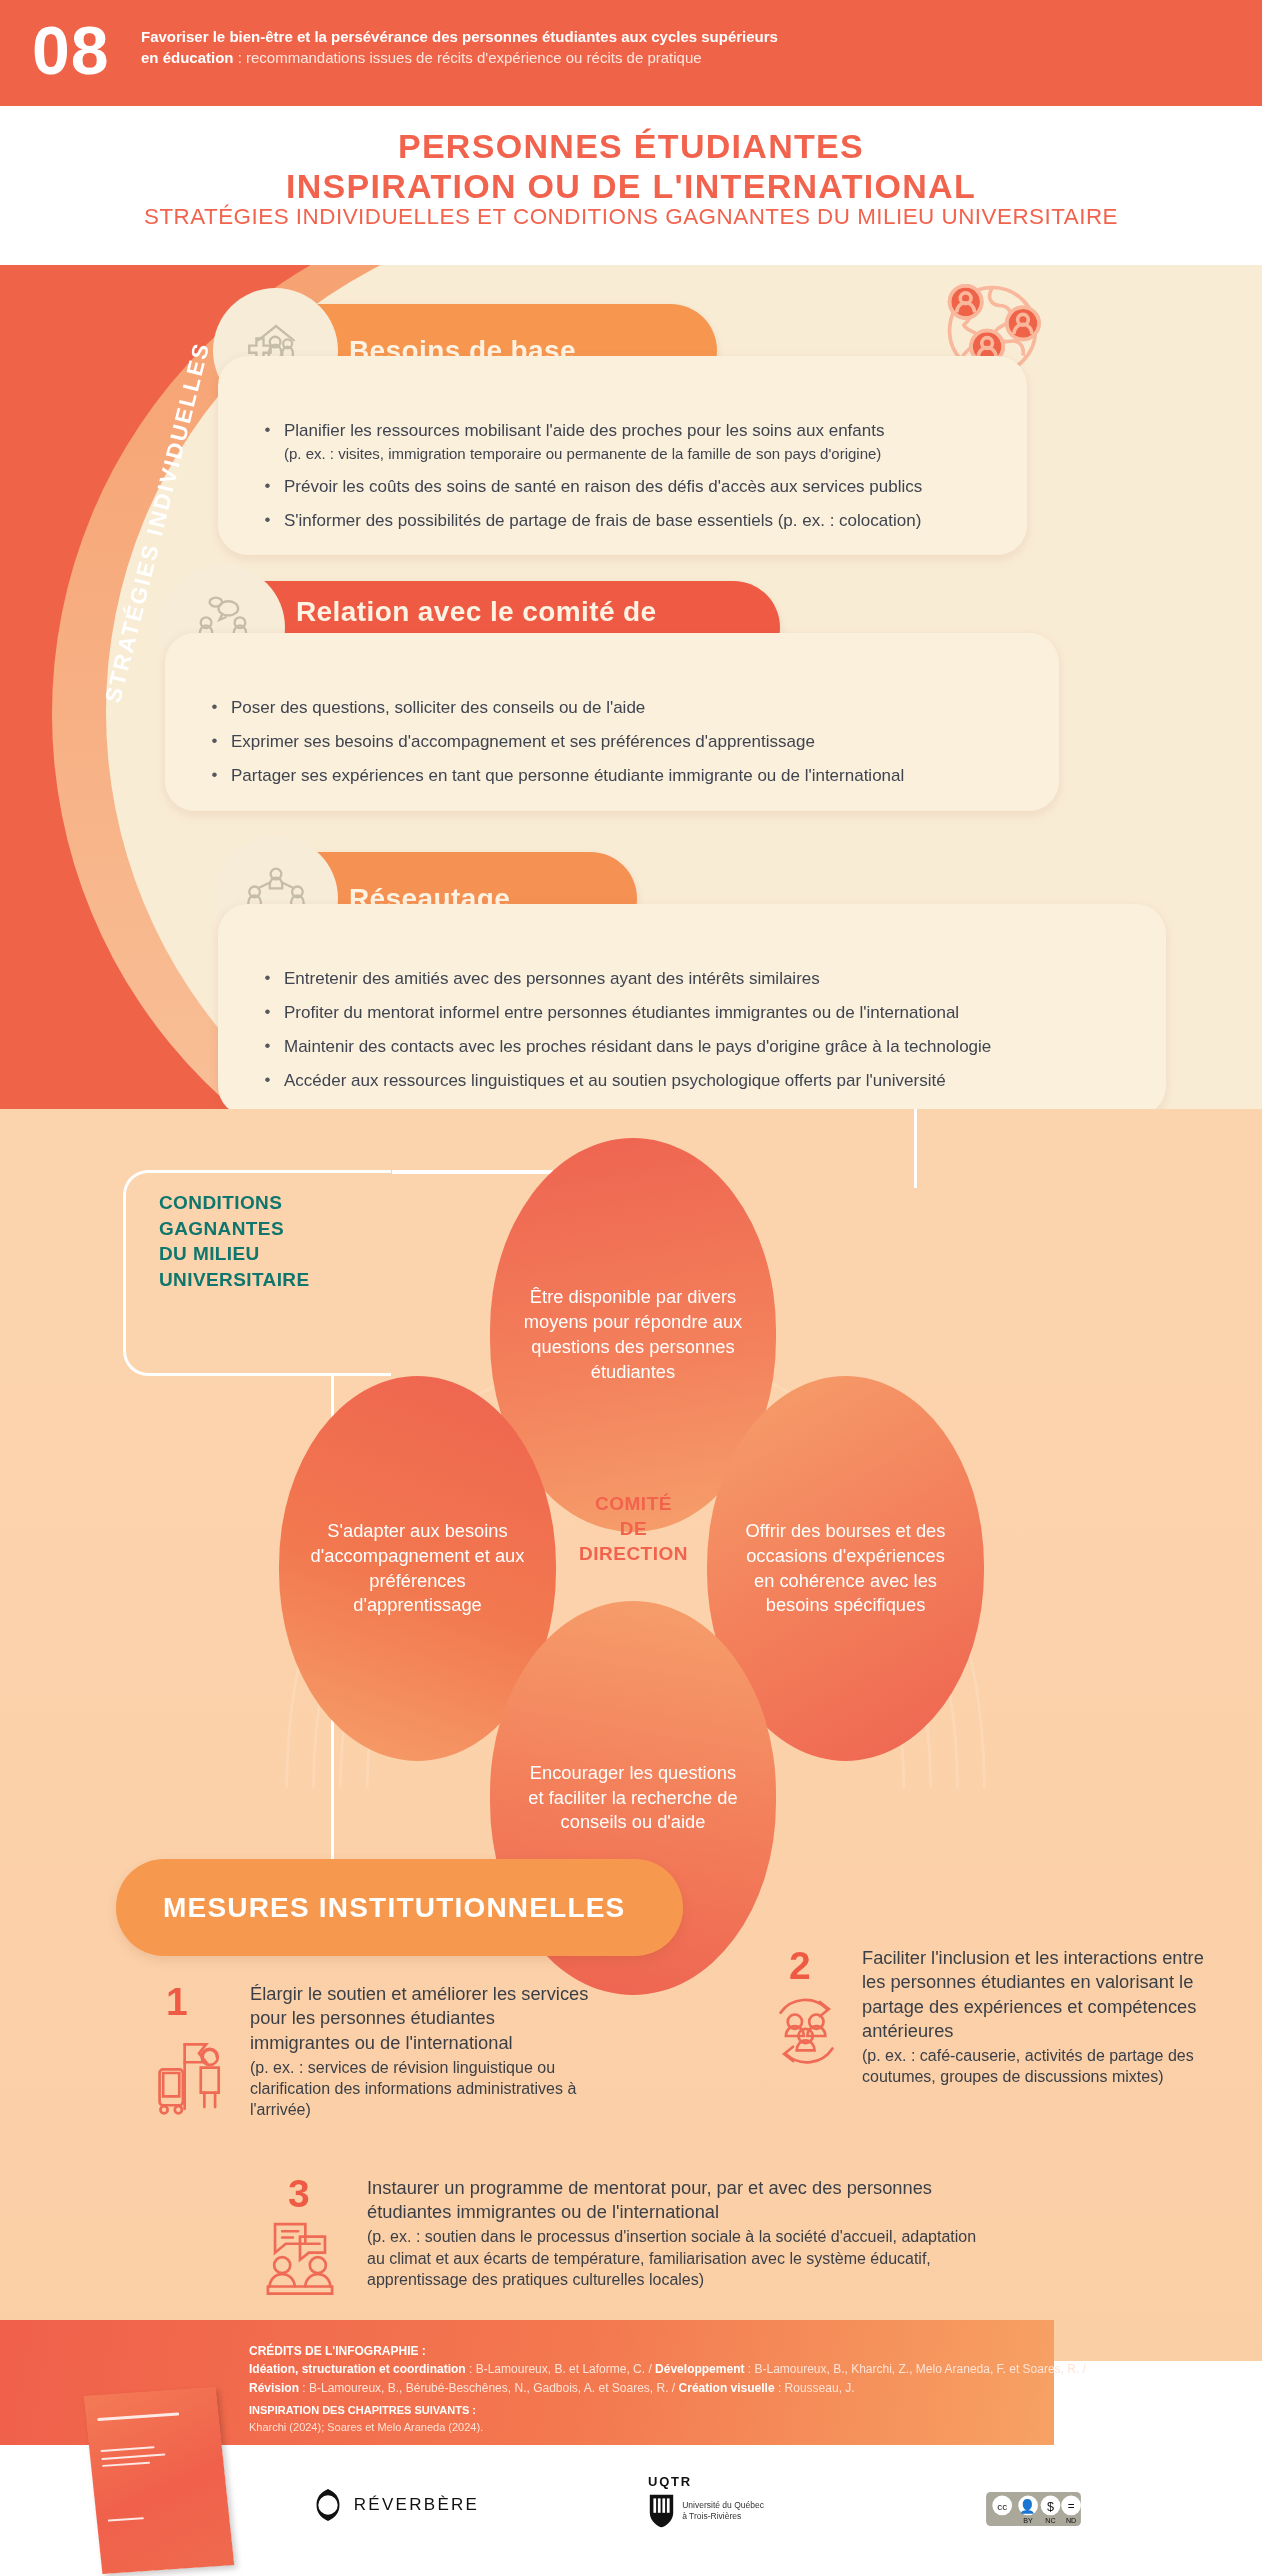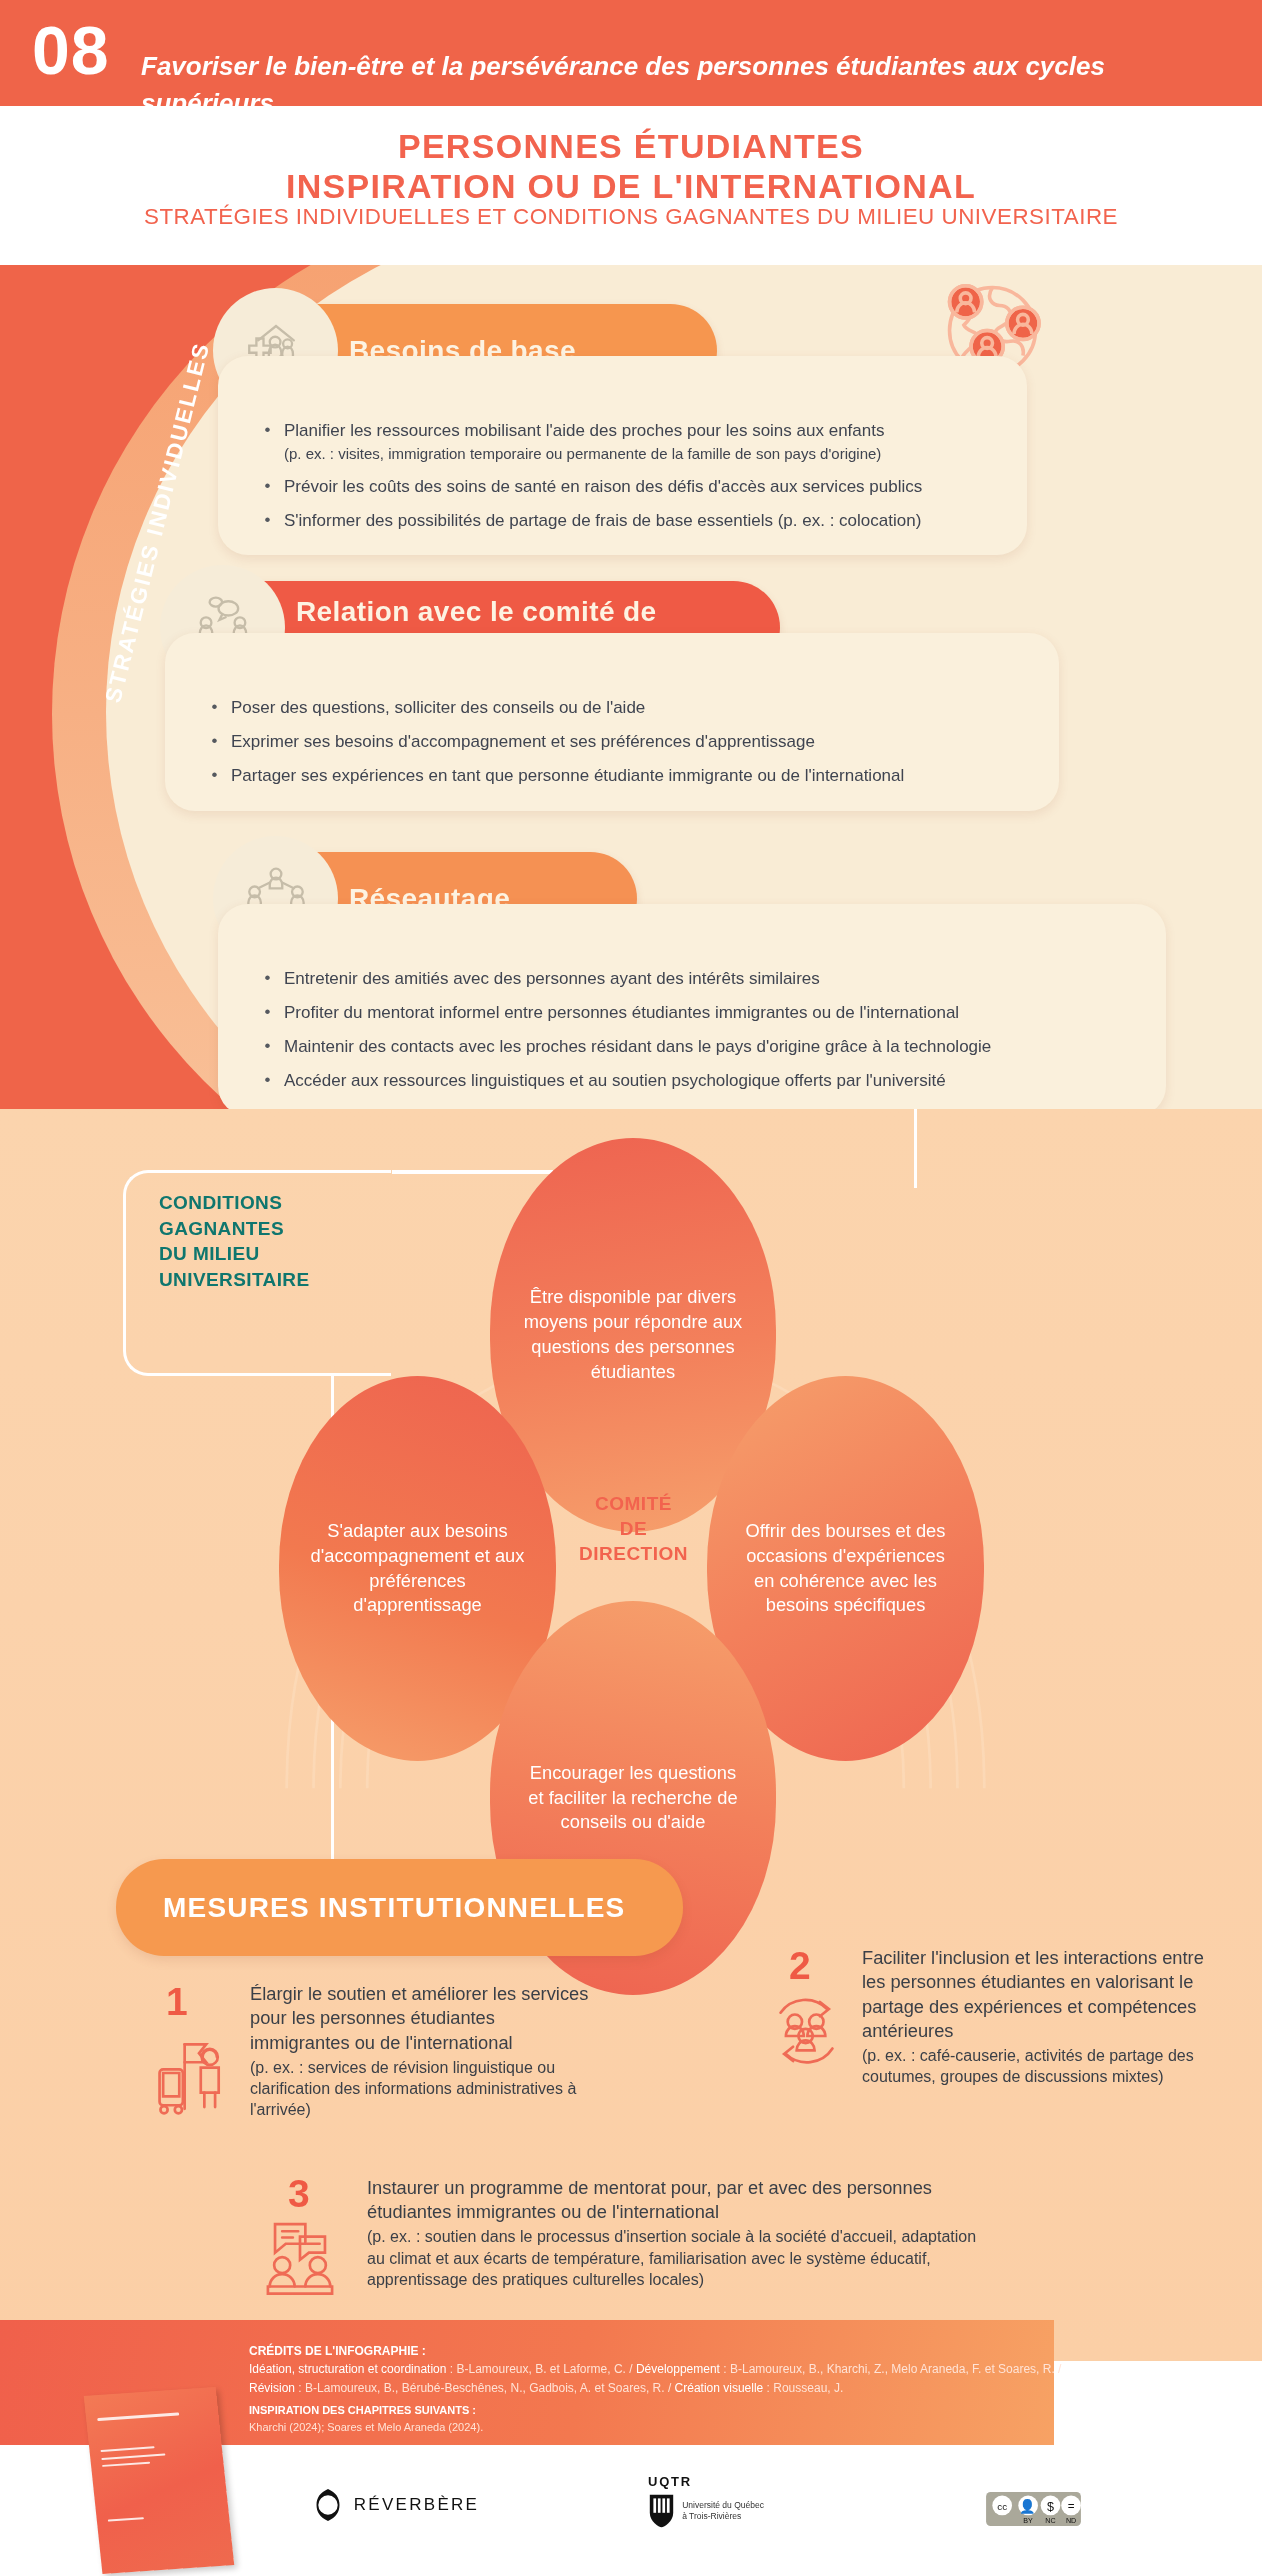--- a/index.html
+++ b/index.html
@@ -14,22 +14,22 @@
   .banner{
     position:absolute; left:0; top:0; width:1262px; height:106px;
     background:#ef6449;
   }
   .banner-num{
     position:absolute; left:32px; top:16px;
     font-size:68px; font-weight:700; color:#ffffff; letter-spacing:0.9px;
     line-height:1;
   }
   .banner-txt{
-    position:absolute; left:141px; top:48px; width:1073px;
-    font-size:26px; line-height:1.42; color:#ffe6df;font-style:italic;
+    position:absolute; left:141px; top:26px; width:1073px;
+    font-size:15px; line-height:1.42; color:#ffe6df;
   }
   .banner-txt b{ color:#ffffff; font-weight:700; }
 
   
   .titleblock{
     position:absolute; left:0; top:106px; width:1262px; height:159px;
     background:#ffffff; text-align:center;
   }
   .t1{
     position:absolute; left:0; right:0; top:19.7px;
@@ -187,21 +187,21 @@
   .mtxt .main{ display:block; }
   .mtxt .ex{ display:block; font-size:16px; line-height:1.33; margin-top:1.8px; }
 
   
   .footer{
     position:absolute; left:0; top:2320px; width:1054px; height:125px;
     background:linear-gradient(100deg,#f0604b 0%,#f3784f 55%,#f7a264 100%);
   }
   .cred{ position:absolute; left:249px; top:21.5px; width:966px; color:#ffe3d6; font-size:12px; line-height:1.55; }
   .cred .hd{ color:#ffffff; font-weight:700; }
-  .cred b{ color:#ffffff; font-weight:400; }
+  .cred b{ color:#ffffff; font-weight:700; }
   .insp{ position:absolute; left:249px; top:82px; width:966px; color:#ffe3d6; font-size:11px; line-height:1.55; }
   .insp .hd{ color:#ffffff; font-weight:700; display:block; }
 
   .logos{ position:absolute; left:0; top:2445px; width:1262px; height:131px; background:#ffffff; }
   .cover{
     position:absolute; left:93px; top:-54px; width:132px; height:179px;
     background:linear-gradient(160deg,#f37a55,#f0604b 55%,#ef6a4e);
     transform:rotate(-6deg) skewY(2deg);
     box-shadow:2.7px 3.6px 6.3px rgba(0,0,0,.2);
     overflow:hidden;

